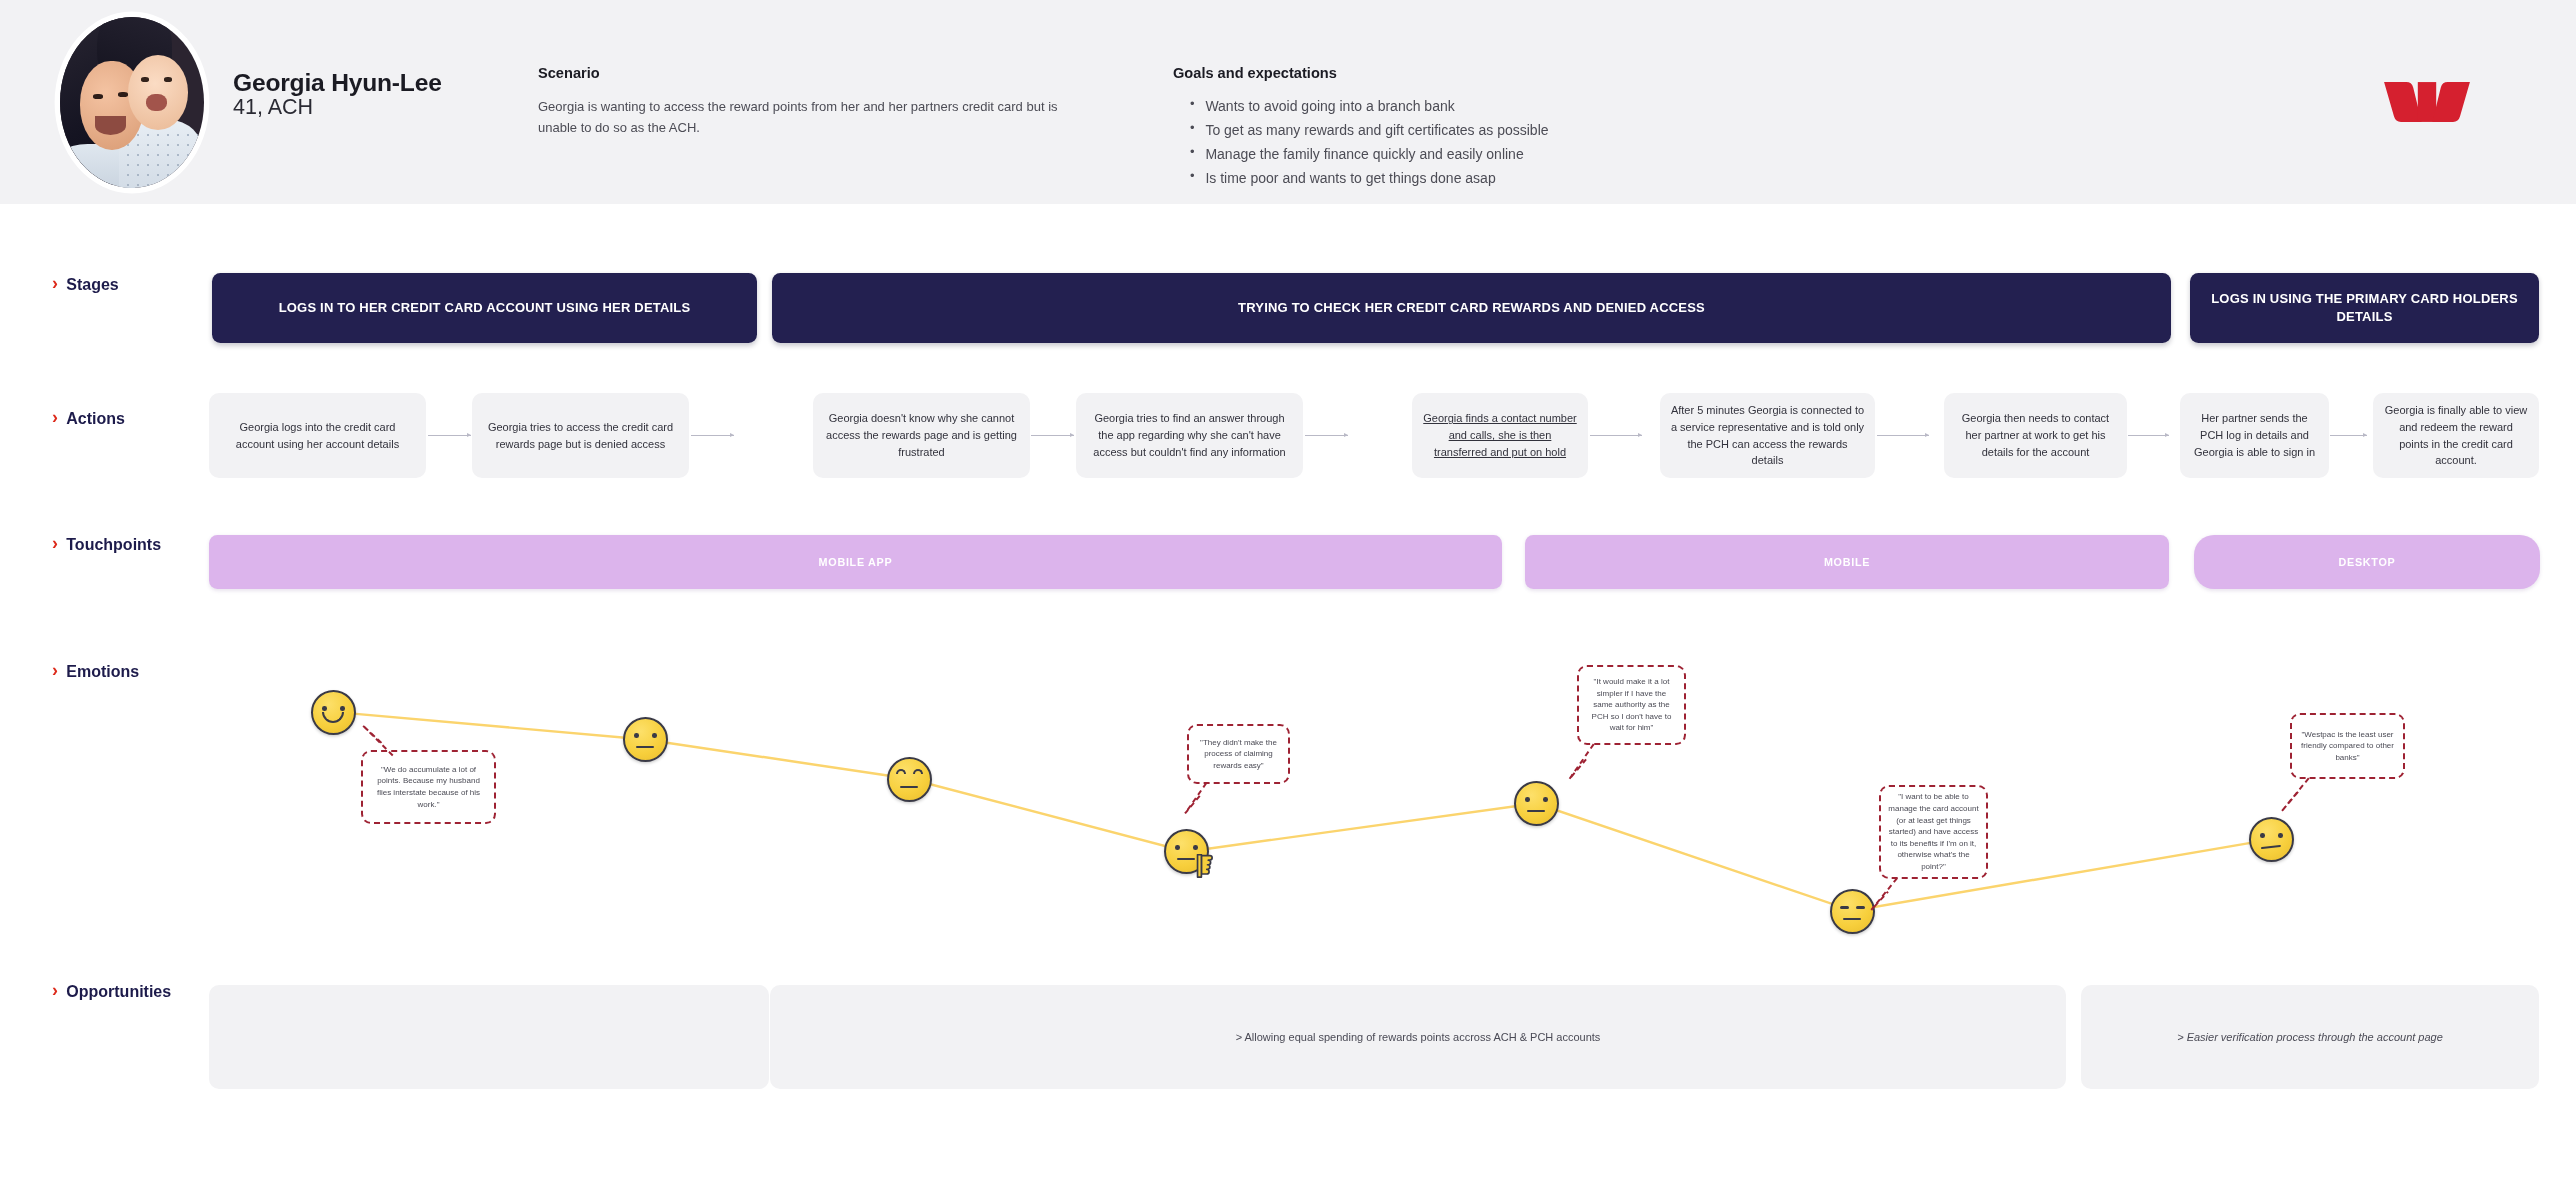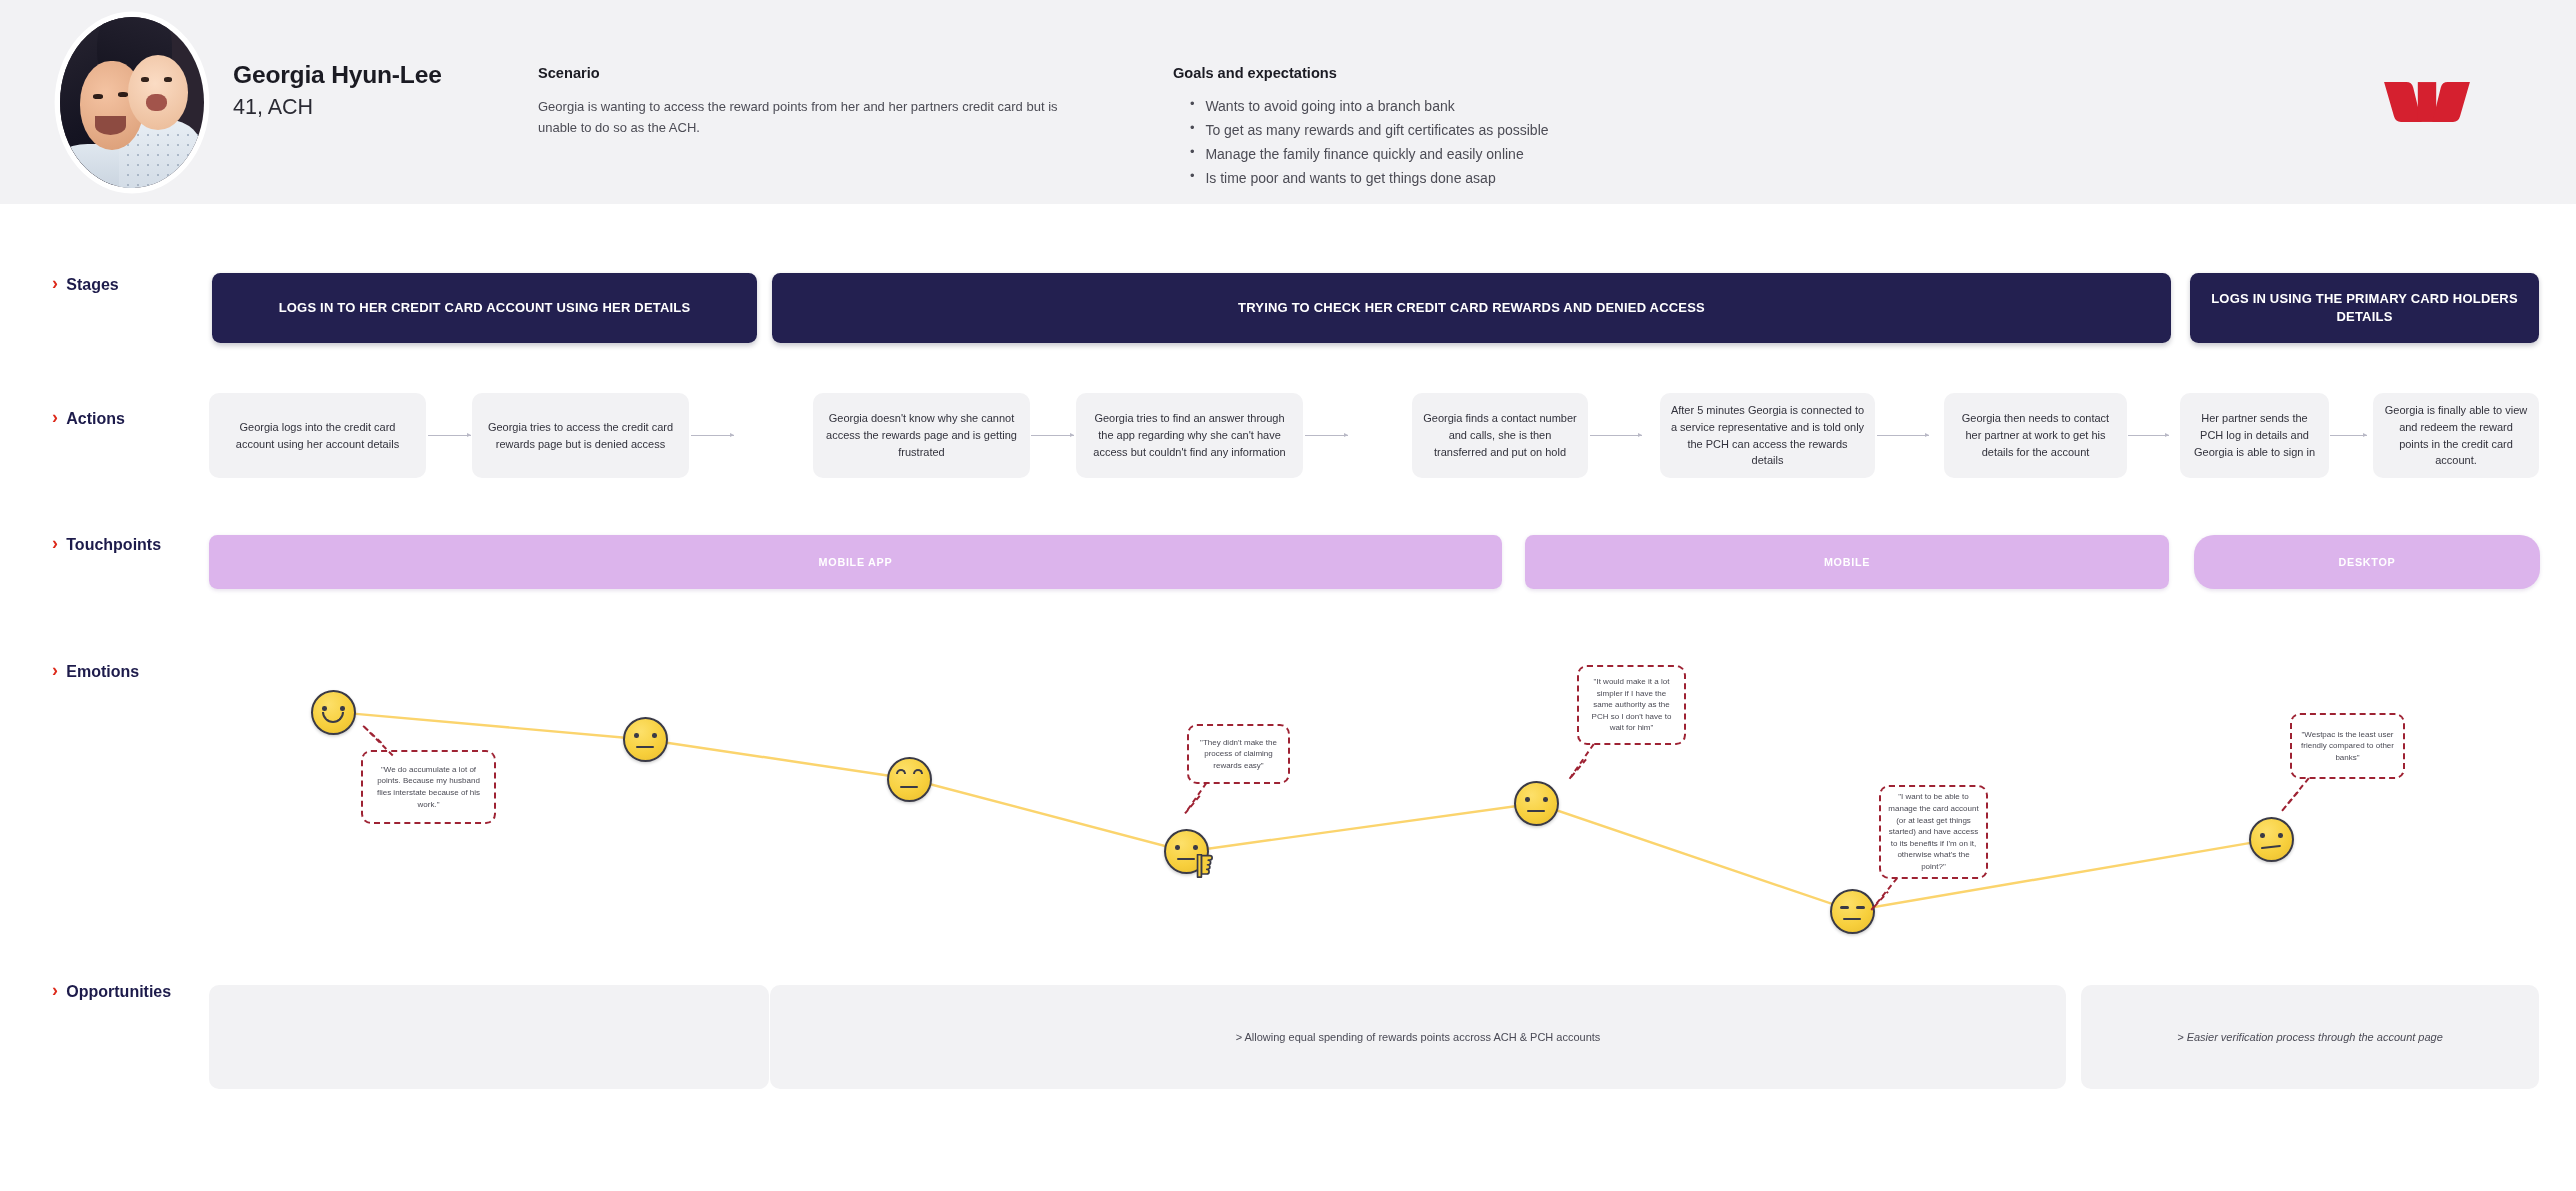--- a/index.html
+++ b/index.html
@@ -32,21 +32,21 @@
   .av-baby-eye1{position:absolute;left:56%;top:35%;width:6%;height:3%;background:#33231c;border-radius:40%;}
   .av-baby-eye2{position:absolute;left:72%;top:35%;width:6%;height:3%;background:#33231c;border-radius:40%;}
   .av-baby-mouth{position:absolute;left:60%;top:45%;width:14%;height:10%;background:#a2544b;border-radius:45%;}
   .av-baby-body{position:absolute;left:41%;top:60%;width:58%;height:48%;background:linear-gradient(180deg,#e8eef4,#cfd9e4);border-radius:40% 40% 20% 20%;}
   .av-dots{position:absolute;left:44%;top:66%;width:52%;height:36%;
     background-image:radial-gradient(#9aa9bb 1px, transparent 1.1px);
     background-size:10px 10px;opacity:.75;}
   .av-shoulder{position:absolute;left:-8%;top:74%;width:60%;height:34%;background:linear-gradient(180deg,#dfe7ef,#c4cfdb);border-radius:46% 40% 0 0;}
 
   #persona-name {
-    position:absolute; left:233px; top:61px;
+    position:absolute; left:233px; top:69px;
     font-size:24.6px; font-weight:bold; color:#1b1b23; letter-spacing:-0.2px;
   }
   #persona-age {
     position:absolute; left:233px; top:95px;
     font-size:21.5px; font-weight:400; color:#2a2a33;
   }
   #scenario-title {
     position:absolute; left:538px; top:65px;
     font-size:14.6px; font-weight:bold; color:#1b1b23;
   }
@@ -207,21 +207,21 @@
 
   <div class="action-card" style="left:472px; top:393px; width:217px; height:85px;">Georgia tries to access the credit card rewards page but is denied access</div>
   <div class="action-conn" style="left:691px; top:435px; width:43px;"></div>
 
   <div class="action-card" style="left:813px; top:393px; width:217px; height:85px;">Georgia doesn't know why she cannot access the rewards page and is getting frustrated</div>
   <div class="action-conn" style="left:1031px; top:435px; width:43px;"></div>
 
   <div class="action-card" style="left:1076px; top:393px; width:227px; height:85px;">Georgia tries to find an answer through the app regarding why she can't have access but couldn't find any information</div>
   <div class="action-conn" style="left:1305px; top:435px; width:43px;"></div>
 
-  <div class="action-card" style="left:1412px; top:393px; width:176px; height:85px;">Georgia finds a contact number and calls, she is then transferred and put on hold</div>
+  <div class="action-card" style="left:1412px; top:393px; width:176px; height:85px;text-decoration:underline;">Georgia finds a contact number and calls, she is then transferred and put on hold</div>
   <div class="action-conn" style="left:1590px; top:435px; width:52px;"></div>
 
   <div class="action-card" style="left:1660px; top:393px; width:215px; height:85px;">After 5 minutes Georgia is connected to a service representative and is told only the PCH can access the rewards details</div>
   <div class="action-conn" style="left:1877px; top:435px; width:52px;"></div>
 
   <div class="action-card" style="left:1944px; top:393px; width:183px; height:85px;">Georgia then needs to contact her partner at work to get his details for the account</div>
   <div class="action-conn" style="left:2128px; top:435px; width:41px;"></div>
 
   <div class="action-card" style="left:2180px; top:393px; width:149px; height:85px;">Her partner sends the PCH log in details and Georgia is able to sign in</div>
   <div class="action-conn" style="left:2330px; top:435px; width:37px;"></div>

